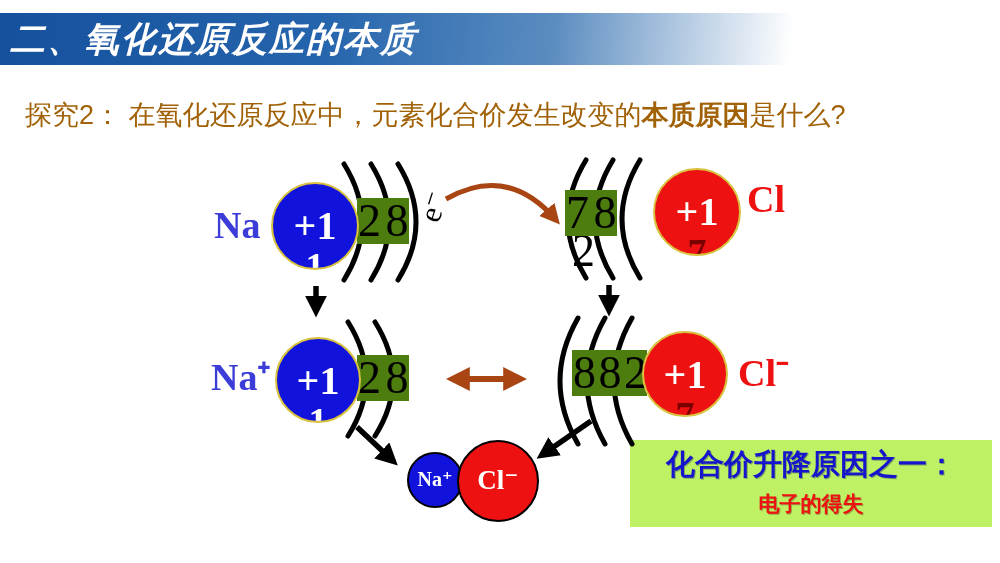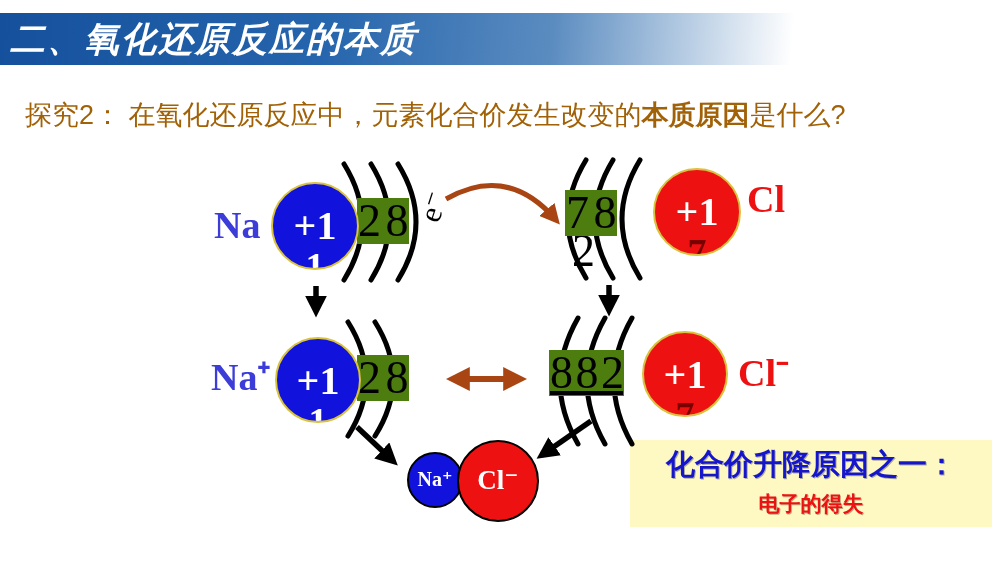--- a/index.html
+++ b/index.html
@@ -40,21 +40,21 @@
 
   .small-circle{position:absolute;border-radius:50%;z-index:4;color:#fff;text-align:center;
     font-family:"Liberation Serif","DejaVu Serif",serif;font-weight:bold;}
   .small-circle.blue{left:407px;top:452px;width:52px;height:52px;background:#1212dd;
     border:2px solid #000;font-size:20px;line-height:50px;}
   .small-circle.red{left:457px;top:440px;width:78px;height:78px;background:#ee1111;
     border:2px solid #000;font-size:27px;line-height:76px;}
 
   
   .conclusion{position:absolute;left:630px;top:440px;width:362px;height:87px;
-    background:#fef9c3;text-align:center;z-index:0;}
+    background:#bef264;text-align:center;z-index:0;}
   .conclusion .l1{display:block;margin-top:5px;font-size:29px;font-weight:bold;line-height:39px;
     color:#1515cc;text-shadow:1px 1px 0 rgba(20,20,90,0.35);}
   .conclusion .l2{display:block;font-size:21px;font-weight:bold;line-height:39px;
     color:#ee1111;text-shadow:1px 1px 0 rgba(90,10,10,0.35);}
 </style>
 </head>
 <body>
 
 <div class="slide">
 
@@ -134,21 +134,21 @@
   </div>
   <span class="elem-label red" style="left:747px;top:180px;">Cl</span>
 
   <span class="elem-label blue" style="left:211px;top:358px;">Na⁺</span>
   <div class="nucleus blue" style="left:275px;top:337px;width:82px;height:82px;">
     <span class="n-main">+1</span>
     <span class="n-wrap">1</span>
   </div>
   <span class="shellnum" style="left:357px;top:355px;">2 8</span>
 
-  <span class="shellnum" style="left:549px;top:350px;word-spacing:-7px;text-decoration:underline;">8 8 2</span>
+  <span class="shellnum" style="left:572px;top:350px;word-spacing:-7px;">8 8 2</span>
   <div class="nucleus red" style="left:642px;top:331px;width:82px;height:82px;">
     <span class="n-main">+1</span>
     <span class="n-wrap" style="color:#7a0000;">7</span>
   </div>
   <span class="elem-label red" style="left:738px;top:354px;">Cl⁻</span>
 
   <div class="small-circle blue">
     <span>Na⁺</span>
   </div>
   <div class="small-circle red">

